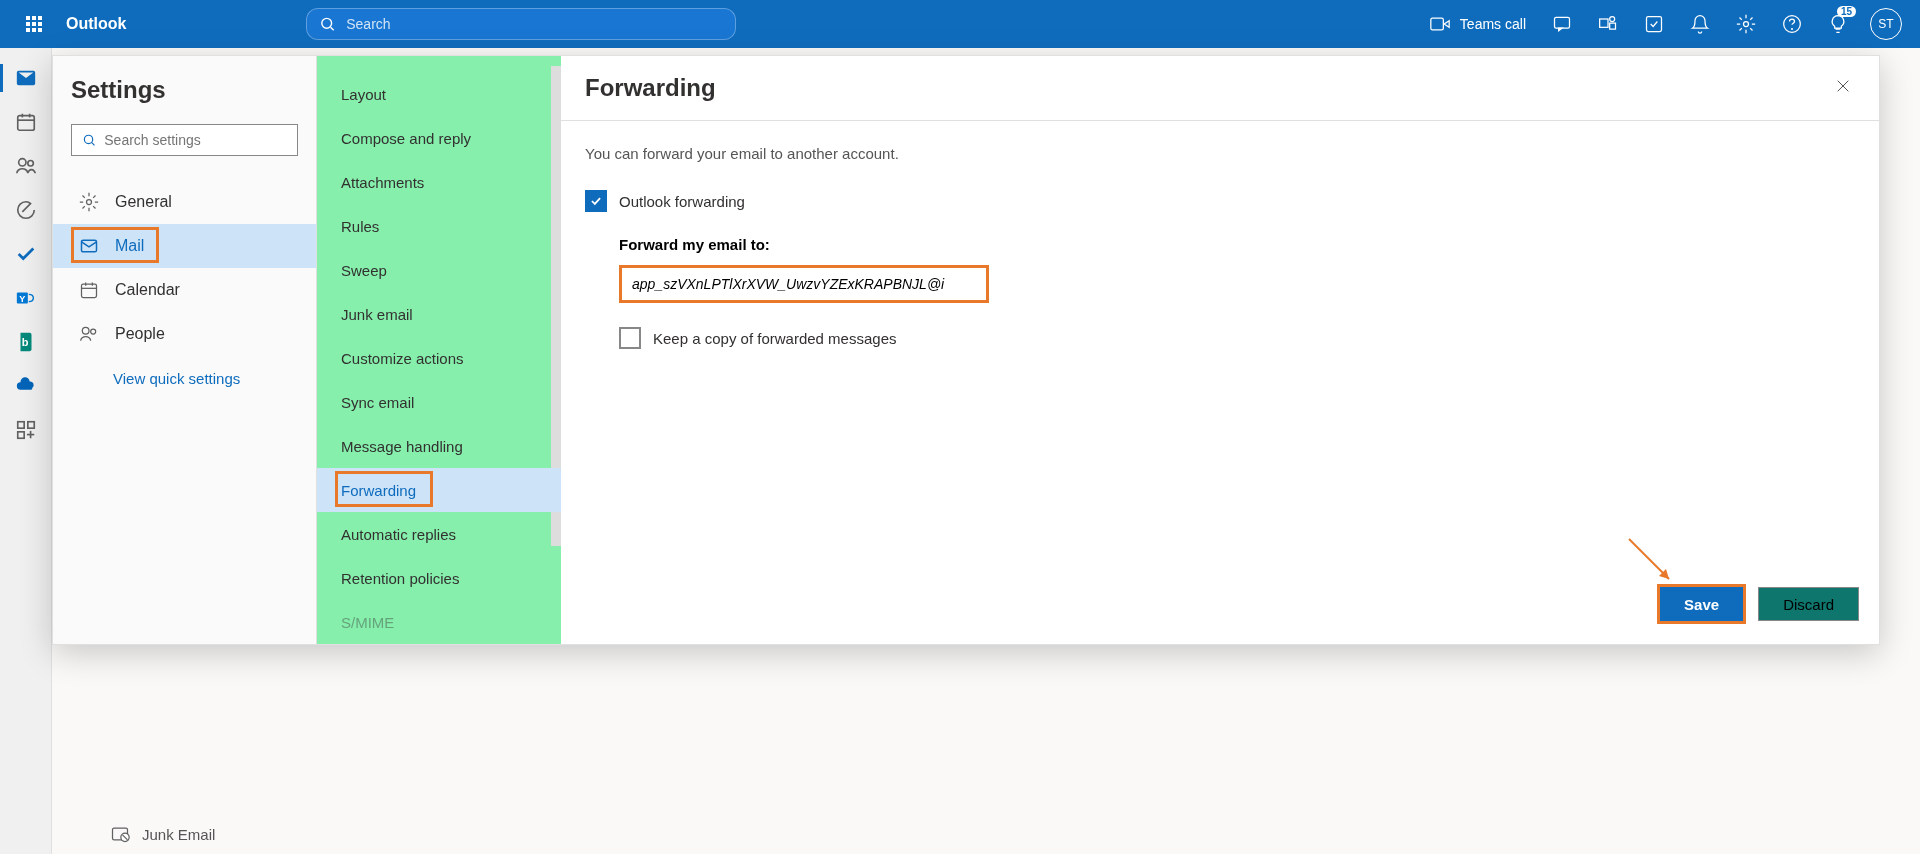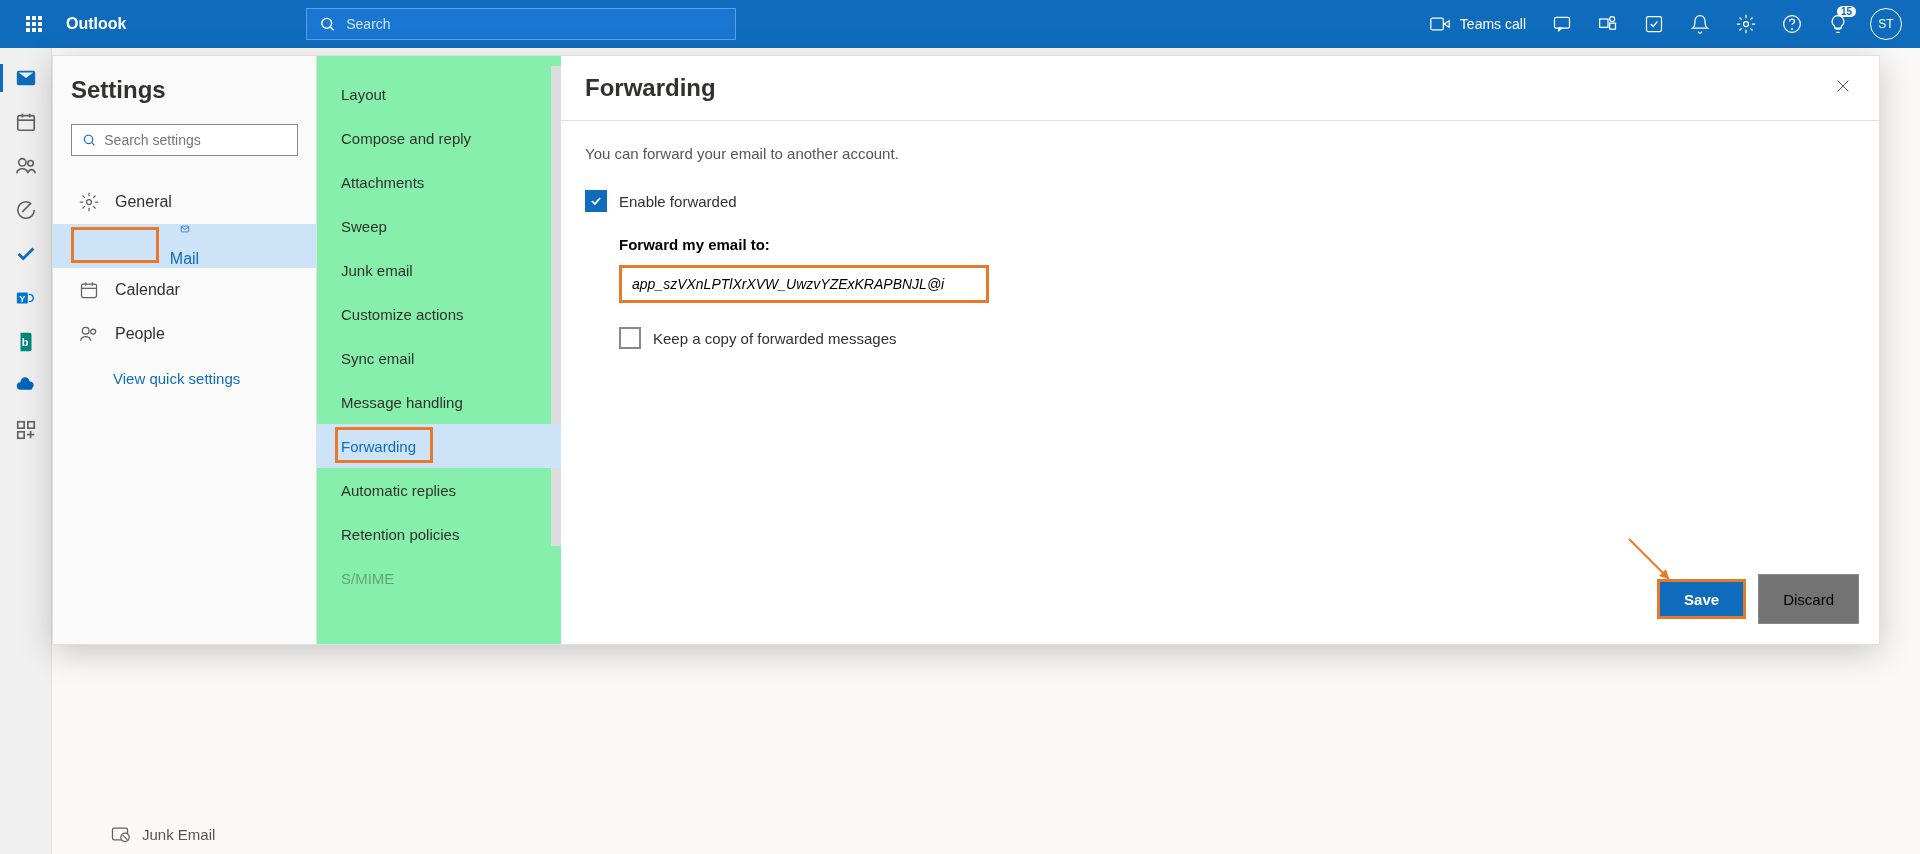--- a/index.html
+++ b/index.html
@@ -48,21 +48,21 @@
     .app-name {
       font-size: 16px;
       font-weight: 600;
       margin-left: 8px;
       margin-right: 180px;
     }
     
     .search-box {
       background: #1976D2;
       border: 1px solid rgba(255,255,255,0.3);
-      border-radius: 0;
+      border-radius: 12px;
       height: 32px;
       width: 430px;
       display: flex;
       align-items: center;
       padding: 0 12px;
     }
     
     .search-box svg {
       margin-right: 10px;
     }
@@ -374,24 +374,24 @@
     
     .footer-buttons {
       padding: 20px;
       display: flex;
       justify-content: flex-end;
       gap: 12px;
       align-items: center;
     }
     
     .btn {
-      height: 50px;
+      height: 34px;
       padding: 0 24px;
       border: 1px solid #888;
-      background: #737373;
+      background: #0f766e;
       font-size: 15px;
       cursor: pointer;
     }
     
     .btn.primary {
       background: #0F6CBD;
       color: white;
       border: 3px solid #E8782A;
       font-weight: 600;
       height: 40px;
@@ -582,21 +582,21 @@
         <input type="text" placeholder="Search settings" style="">
       </div>
 
       <div class="settings-nav-item">
         <svg width="20" height="20" viewBox="0 0 24 24" fill="none" stroke="#616161" stroke-width="1.5">
             <circle cx="12" cy="12" r="3"></circle>
             <path d="M12 1v4m0 14v4M4.2 4.2l2.8 2.8m10 10l2.8 2.8M1 12h4m14 0h4M4.2 19.8l2.8-2.8m10-10l2.8-2.8"></path>
           </svg>
         <span>General</span>
       </div>
-      <div class="settings-nav-item active" style="position:relative;flex-direction:column;">
+      <div class="settings-nav-item active" style="position:relative;">
         <svg width="20" height="20" viewBox="0 0 24 24" fill="none" stroke="#0F6CBD" stroke-width="1.8">
             <rect x="3" y="5" width="18" height="14" rx="2"></rect>
             <polyline points="3,7 12,13 21,7"></polyline>
           </svg>
         <span>Mail</span>
         <div class="nav-highlight" style="left:18px; top:3px; width:88px; height:36px;"></div>
       </div>
       <div class="settings-nav-item">
         <svg width="20" height="20" viewBox="0 0 24 24" fill="none" stroke="#616161" stroke-width="1.5">
             <rect x="3" y="5" width="18" height="16" rx="2"></rect>
@@ -615,20 +615,21 @@
         <span>People</span>
       </div>
       <div class="view-quick">View quick settings</div>
     </div>
 
     <div class="settings-middle">
       <div class="middle-scroll"></div>
       <div class="middle-item" style="margin-top:16px;">Layout</div>
       <div class="middle-item">Compose and reply</div>
       <div class="middle-item">Attachments</div>
+      <div class="middle-item">Rules</div>
       <div class="middle-item">Sweep</div>
       <div class="middle-item">Junk email</div>
       <div class="middle-item">Customize actions</div>
       <div class="middle-item">Sync email</div>
       <div class="middle-item">Message handling</div>
       <div class="middle-item active" style="position:relative;">
         <span>Forwarding</span>
         <div class="nav-highlight" style="left:18px; top:3px; width:98px; height:36px;"></div>
       </div>
       <div class="middle-item">Automatic replies</div>
@@ -647,21 +648,21 @@
         </div>
       </div>
       <div class="right-content">
         <div class="desc-text">You can forward your email to another account.</div>
         <div class="checkbox-row">
           <div class="checkbox">
             <svg width="14" height="14" viewBox="0 0 24 24" fill="none" stroke="white" stroke-width="3">
                 <polyline points="5,12 10,17 19,7"></polyline>
               </svg>
           </div>
-          <span class="checkbox-label">Enable forwarded</span>
+          <span class="checkbox-label">Outlook forwarding</span>
         </div>
         <div class="sub-label">Forward my email to:</div>
         <input class="email-input" type="text" value="app_szVXnLPTlXrXVW_UwzvYZExKRAPBNJL@i" style="">
         <div class="keep-copy-row">
           <div class="checkbox unchecked"></div>
           <span class="checkbox-label">Keep a copy of forwarded messages</span>
         </div>
       </div>
 
       <svg class="arrow-annotation" style="right:195px; bottom:50px;" width="60" height="60" viewBox="0 0 60 60">

